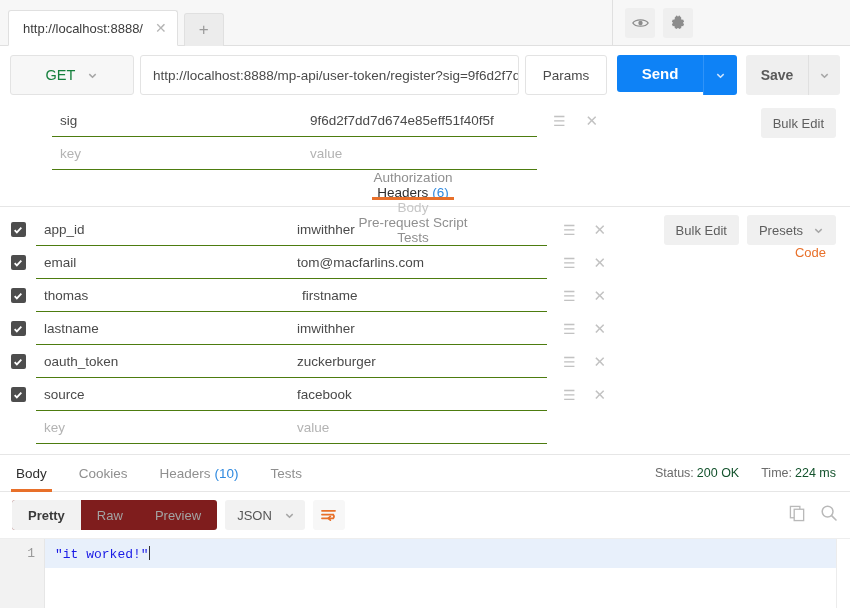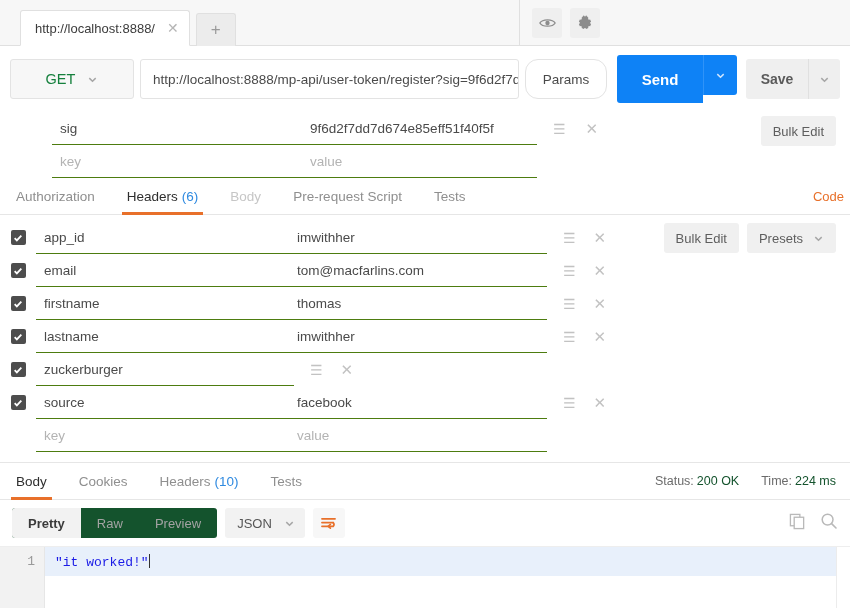--- a/index.html
+++ b/index.html
@@ -15,22 +15,22 @@
   .topbar {
     display: flex;
     height: 46px;
     background: #f7f7f7;
     border-bottom: 1px solid #e0e0e0;
     position: relative;
   }
   .tabstrip {
     display: flex;
     align-items: flex-end;
-    width: 520px;
-    padding-left: 20px;
+    width: 613px;
+    padding-left: 8px;
     border-right: 1px solid #e0e0e0;
     background: #f7f7f7;
   }
   .req-tab {
     display: flex;
     align-items: center;
     height: 36px;
     padding: 0 10px 0 14px;
     background: #ffffff;
     border: 1px solid #e0e0e0;
@@ -135,29 +135,29 @@
     display: flex;
     align-items: center;
   }
   .params-btn {
     display: flex;
     align-items: center;
     justify-content: center;
     width: 82px; height: 40px;
     background: #ffffff;
     border: 1px solid #e3e3e3;
-    border-radius: 13px;
+    border-radius: 3px;
     font-size: 13.5px;
     color: #4a4a4a;
     cursor: pointer;
   }
   .send-group { display: flex; margin-left: 4px; }
   .send-btn {
     display: flex; align-items: center; justify-content: center;
-    width: 86px; height: 48px;
+    width: 86px; height: 37px;
     background: #0e82f6;
     border-radius: 3px 0 0 3px;
     color: #ffffff;
     font-size: 15px;
     font-weight: bold;
     cursor: pointer;
   }
   .send-caret {
     display: flex; align-items: center; justify-content: center;
     width: 34px; height: 40px;
@@ -248,22 +248,23 @@
     position: absolute; right: 14px; top: 8px;
     display: flex; gap: 8px;
   }
 
   
   .tabs-row {
     display: flex;
     align-items: center;
     height: 37px;
     border-bottom: 1px solid #e6e6e6;
-    padding: 0 6px 0 0;
+    padding: 0 24px 0 0;
     position: relative;
+    flex-direction: column;
   }
   .rtab {
     height: 37px;
     display: flex;
     align-items: center;
     padding: 0 16px;
     font-size: 13.5px;
     color: #8f8f8f;
     cursor: pointer;
     position: relative;
@@ -303,21 +304,21 @@
 
   .resp-toolbar {
     display: flex;
     align-items: center;
     gap: 8px;
     height: 46px;
     padding: 0 12px;
   }
   .seg {
     display: flex;
-    background: #14532d;
+    background: #7f1d1d;
     border-radius: 3px;
     overflow: hidden;
   }
   .seg-item {
     padding: 0 16px;
     height: 30px;
     display: flex; align-items: center;
     font-size: 13px;
     color: #a3a3a3;
     cursor: pointer;
@@ -524,22 +525,22 @@
   </div>
 
   <div class="kv-row">
     <div class="kv-check">
       <span class="cbox">
           <svg viewBox="0 0 12 12">
             <path d="M2 6.2 L4.6 8.8 L10 3.2"></path>
           </svg>
         </span>
     </div>
+    <div class="kv-cell v">thomas</div>
     <div class="kv-cell k">firstname</div>
-    <div class="kv-cell v">thomas</div>
     <div class="kv-actions">
       <span class="act-icon">☰</span>
       <span class="act-icon x">✕</span>
     </div>
   </div>
 
   <div class="kv-row">
     <div class="kv-check">
       <span class="cbox">
           <svg viewBox="0 0 12 12">
@@ -556,20 +557,21 @@
   </div>
 
   <div class="kv-row">
     <div class="kv-check">
       <span class="cbox">
           <svg viewBox="0 0 12 12">
             <path d="M2 6.2 L4.6 8.8 L10 3.2"></path>
           </svg>
         </span>
     </div>
+    <div class="kv-cell k">oauth_token</div>
     <div class="kv-cell v">zuckerburger</div>
     <div class="kv-actions">
       <span class="act-icon">☰</span>
       <span class="act-icon x">✕</span>
     </div>
   </div>
 
   <div class="kv-row">
     <div class="kv-check">
       <span class="cbox">

